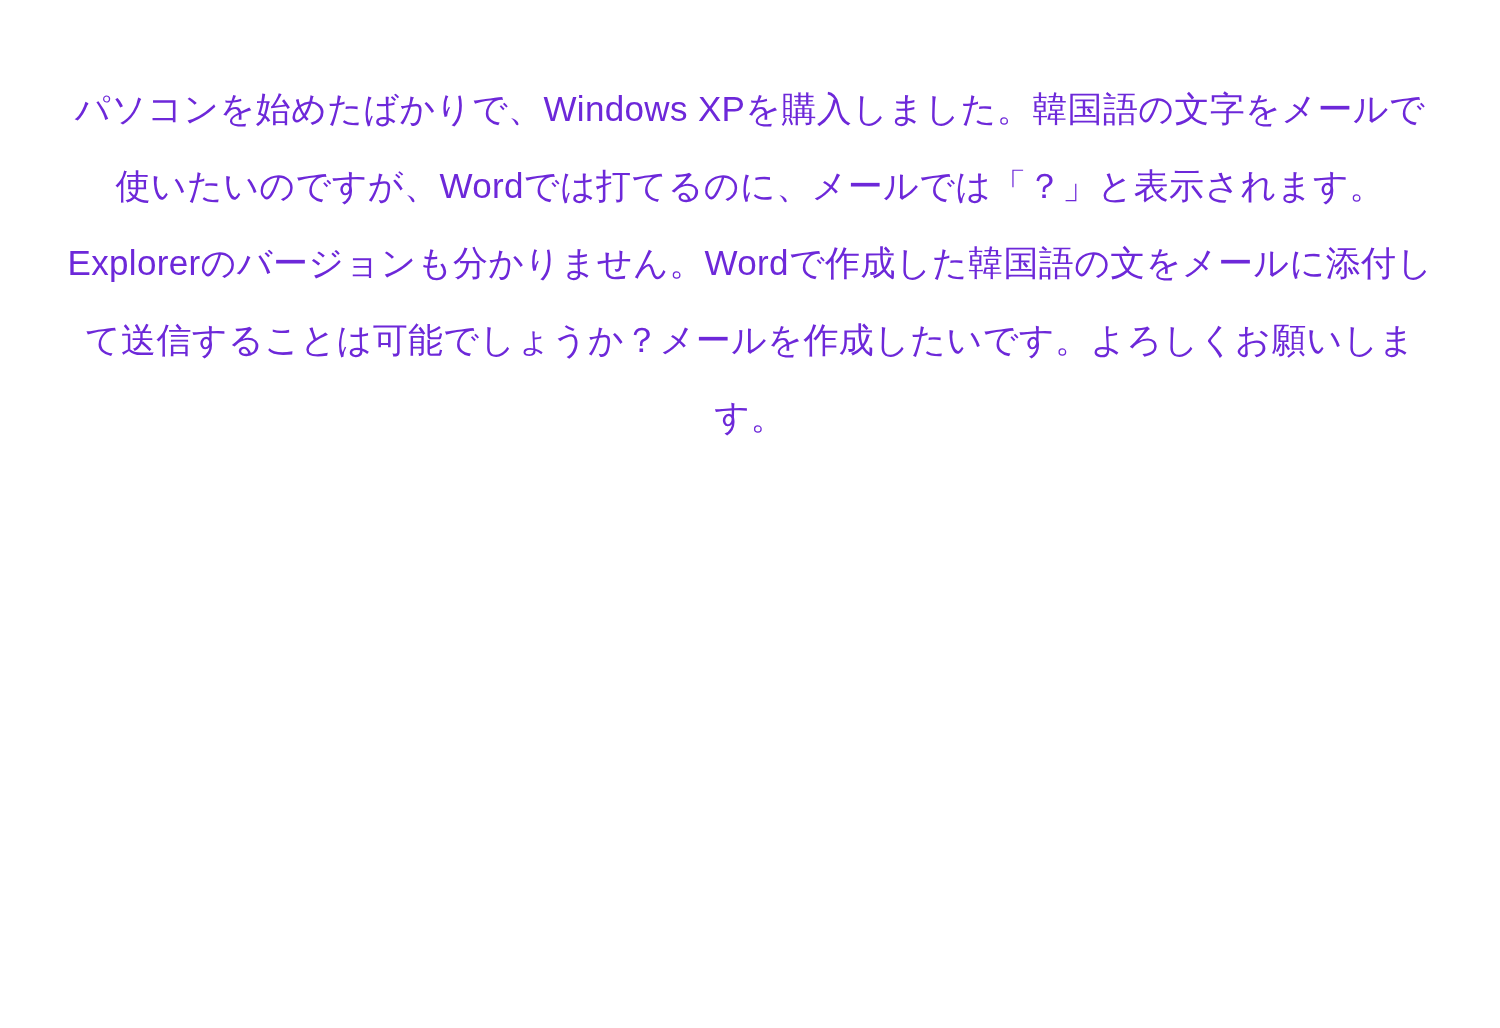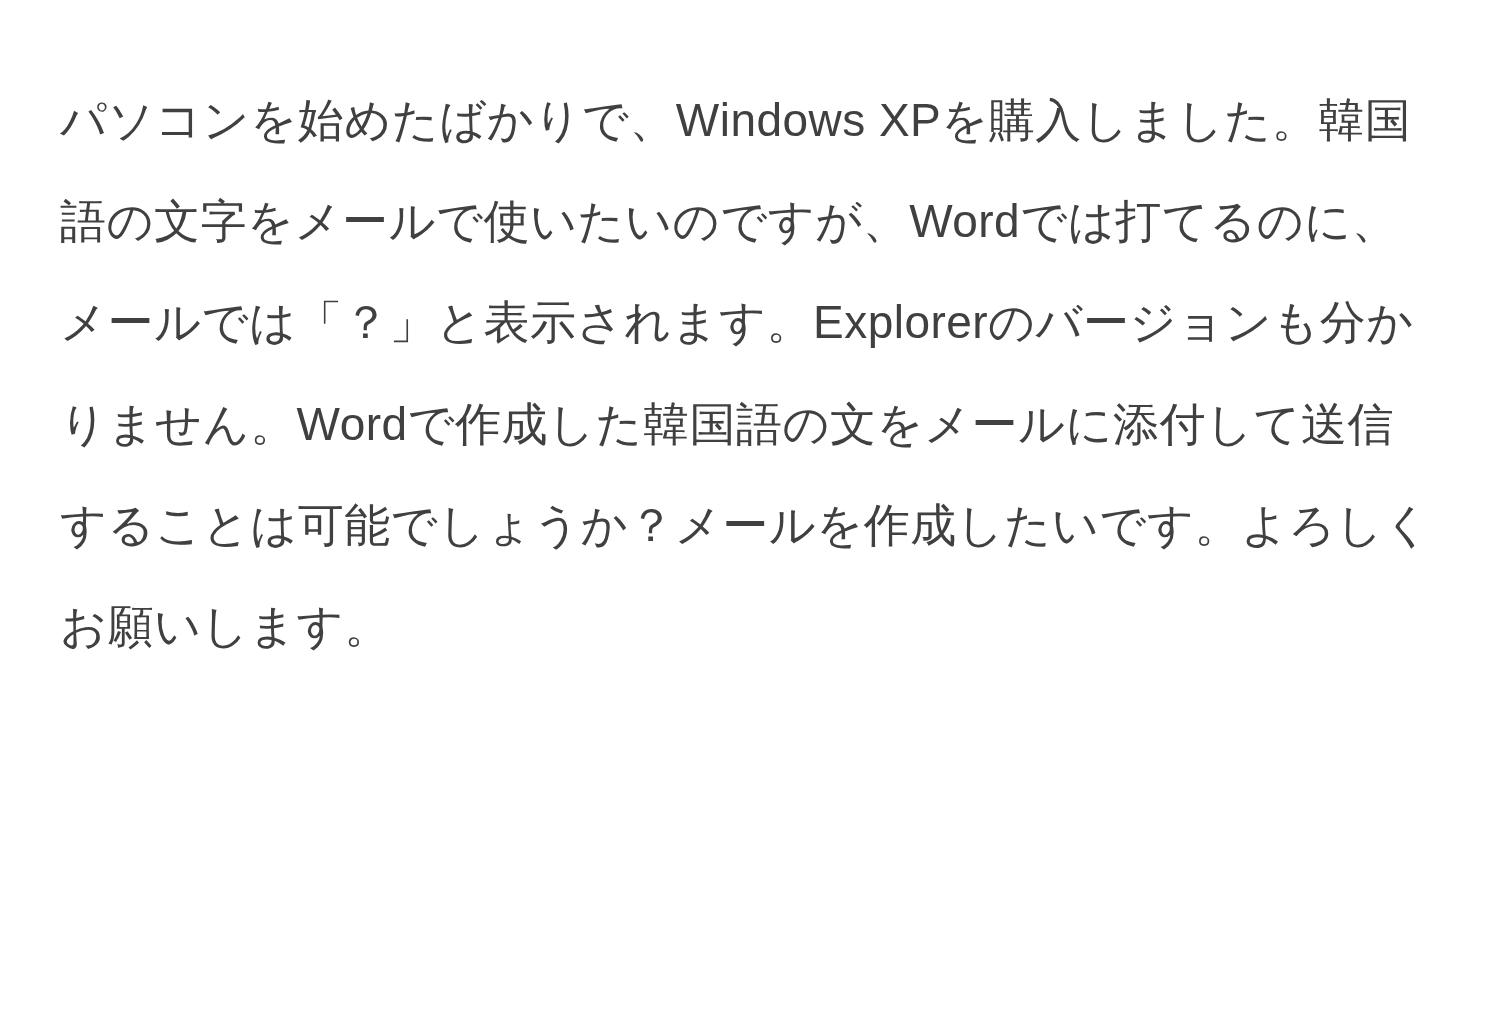--- a/index.html
+++ b/index.html
@@ -8,25 +8,25 @@
       box-sizing: border-box;
     }
     body {
       background: #ffffff;
       font-family: -apple-system, BlinkMacSystemFont, "Segoe UI", "Hiragino Sans", "Hiragino Kaku Gothic ProN", "Yu Gothic", "Meiryo", sans-serif;
       padding: 70px 60px;
       width: 1500px;
       height: 1028px;
     }
     .content {
-      font-size: 46px;
+      font-size: 35px;
       line-height: 2.2;
-      color: #404040;
+      color: #6d28d9;
       letter-spacing: 0.01em;
-      text-align: left;
+      text-align: center;
       word-break: normal;
       overflow-wrap: break-word;
     }
   </style>
 </head>
 <body>
 
 <p class="content">パソコンを始めたばかりで、Windows XPを購入しました。韓国語の文字をメールで使いたいのですが、Wordでは打てるのに、メールでは「？」と表示されます。Explorerのバージョンも分かりません。Wordで作成した韓国語の文をメールに添付して送信することは可能でしょうか？メールを作成したいです。よろしくお願いします。</p>
 
 </body></html>

